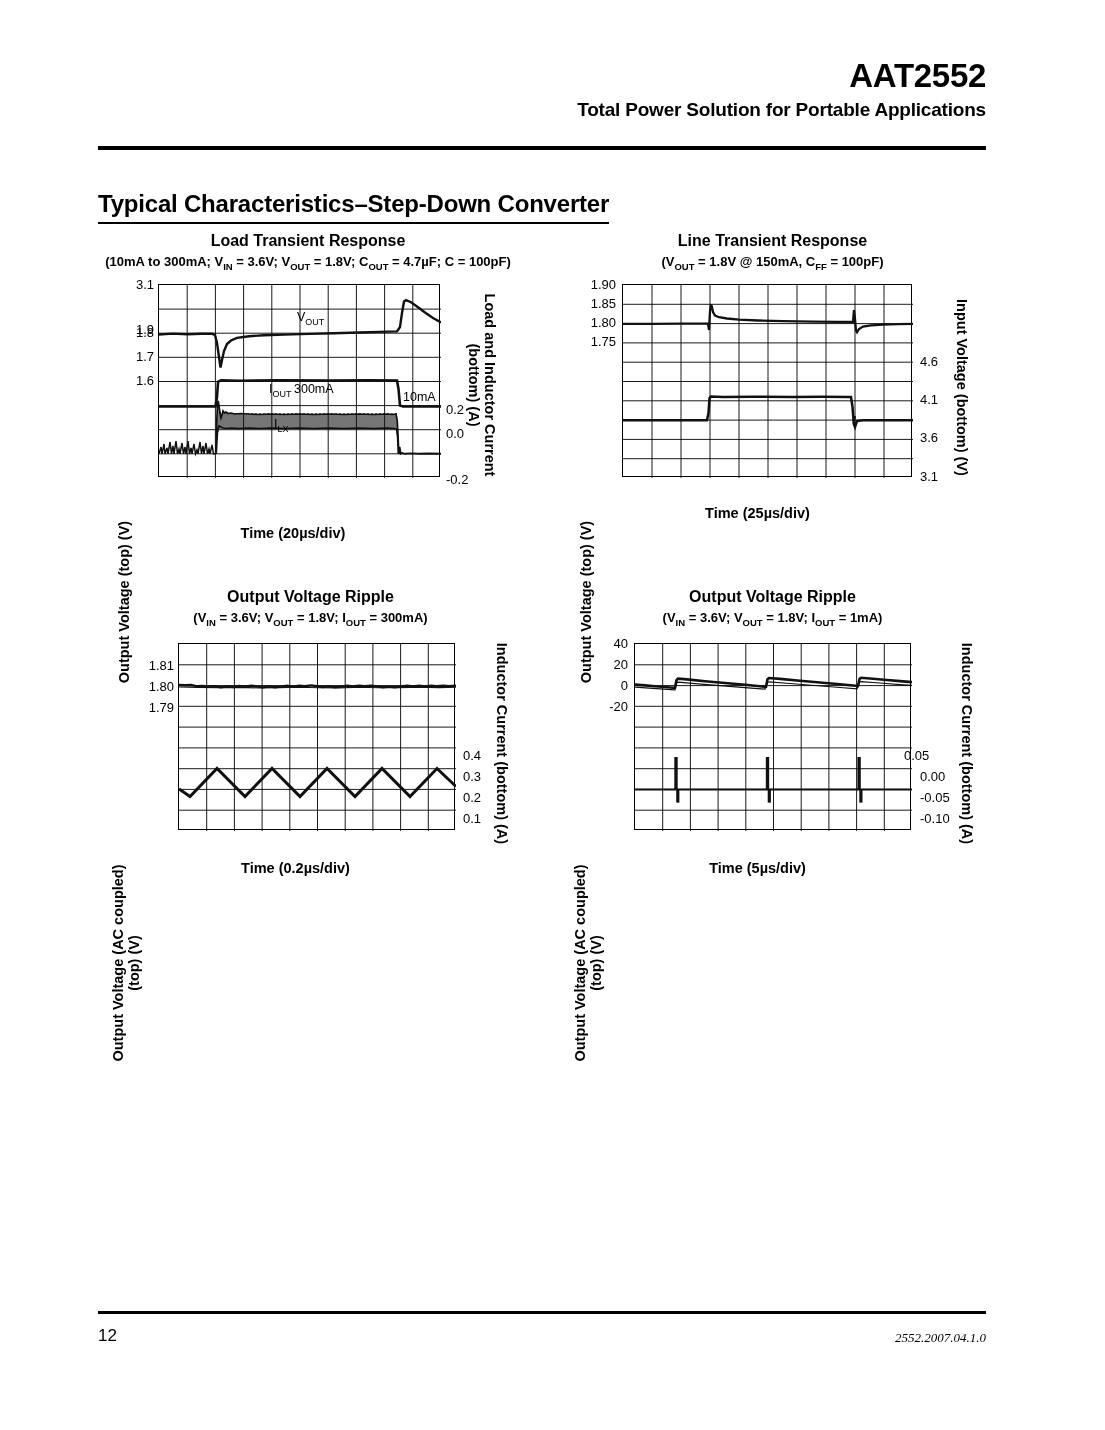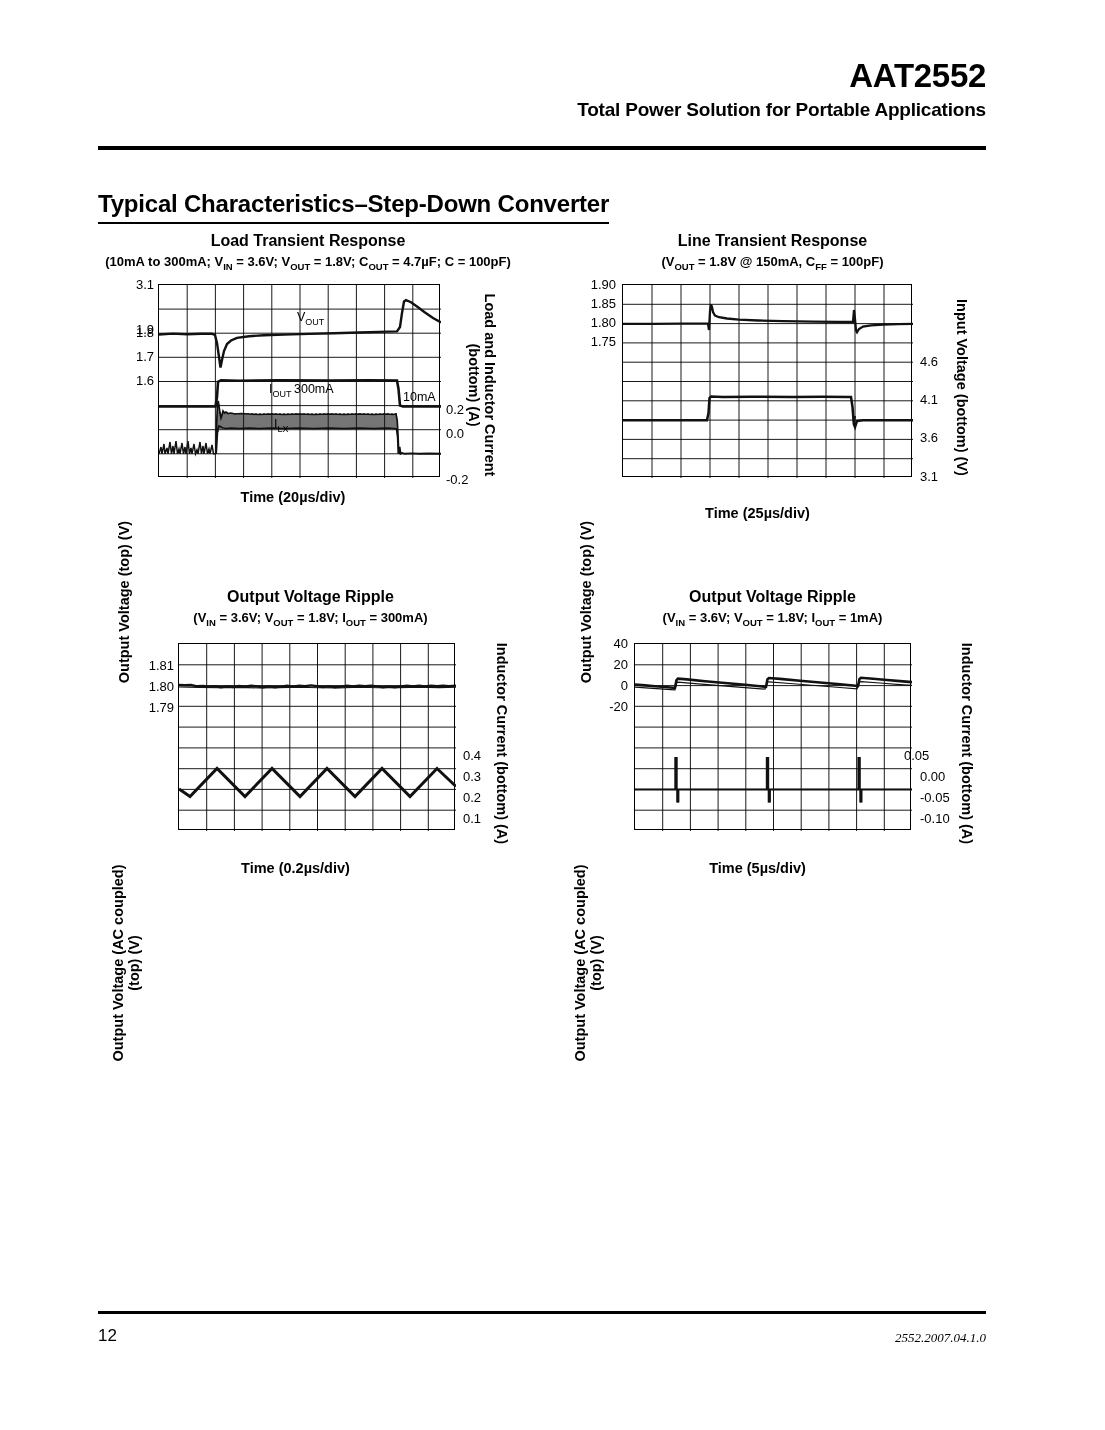--- a/index.html
+++ b/index.html
@@ -271,21 +271,21 @@
 
     <div class="tick r" style="left:348px;top:170px;width:40px;">0.2</div>
     <div class="tick r" style="left:348px;top:194px;width:40px;">0.0</div>
     <div class="tick r" style="left:348px;top:240px;width:40px;">-0.2</div>
 
     <div class="vlabel right" style="left:400px;top:48px;width:210px;">
       <div>Load and Inductor Current</div>
       <div>(bottom) (A)</div>
     </div>
 
-    <div class="ch-xlabel" style="top:257px;left:30px;right:60px;">Time (20µs/div)</div>
+    <div class="ch-xlabel" style="top:293px;left:30px;right:60px;">Time (20µs/div)</div>
   </div>
 
   <div class="chart-block" style="left:560px;top:232px;width:425px;height:300px;">
 
     <div class="ch-title">Line Transient Response</div>
     <div class="ch-sub">(V<sub>OUT</sub> = 1.8V @ 150mA, C<sub>FF</sub> = 100pF)</div>
 
     <div class="vlabel left" style="left:18px;top:470px;width:200px;">Output Voltage (top) (V)</div>
 
     <div class="tick l" style="left:14px;top:45px;width:42px;">1.90</div>

